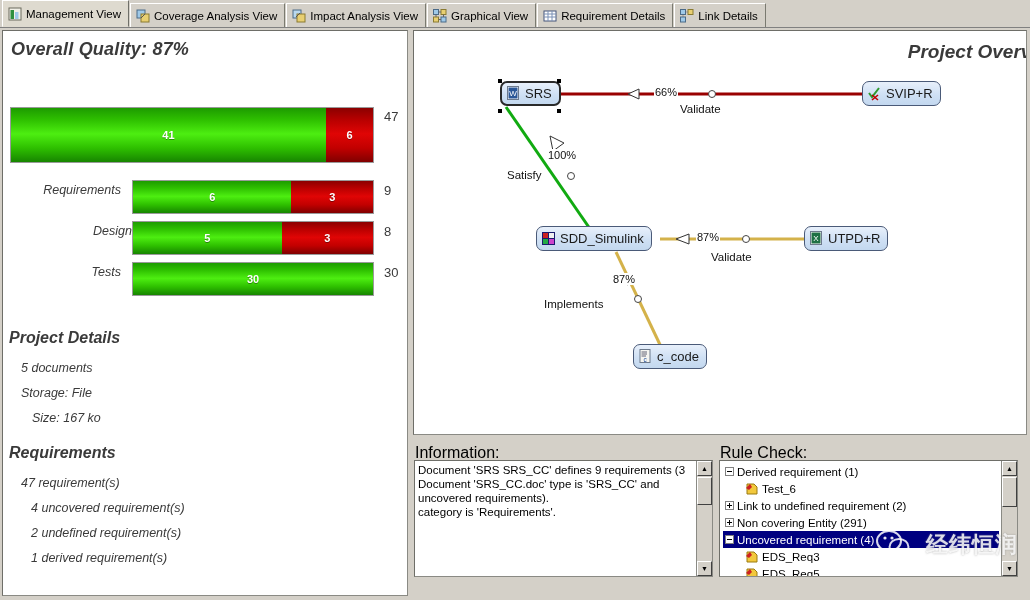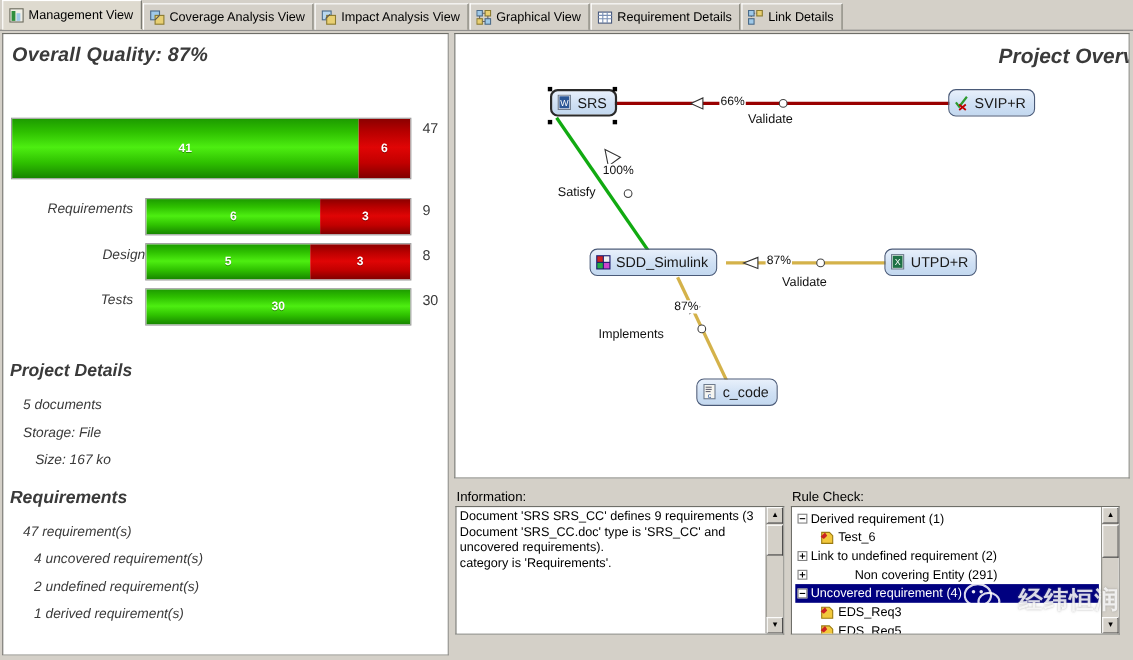--- a/index.html
+++ b/index.html
@@ -164,21 +164,21 @@
     font-size: 11px; color: #111;
     background: #fff;
     padding: 0 1px;
     white-space: nowrap;
     z-index: 6;
   }
 
   
   .panel-cap {
     position: absolute;
-    font-size: 12px; color: #000;
+    font-size: 16px; color: #000;
   }
   .textbox {
     position: absolute;
     background: #ffffff;
     border: 1px solid #8a8a84;
     border-top-color: #6e6e68;
     border-left-color: #6e6e68;
     overflow: hidden;
   }
   .info-text {
@@ -521,21 +521,21 @@
           </svg>
         </span>
         <span>Test_6</span>
       </div>
 
       <div class="tnode" style="padding-left:2px;">
         <span class="expander plus"></span>
         <span>Link to undefined requirement (2)</span>
       </div>
 
-      <div class="tnode" style="padding-left:2px;gap:40px;">
+      <div class="tnode" style="padding-left:2px;">
         <span class="expander plus"></span>
         <span>Non covering Entity (291)</span>
       </div>
 
       <div class="tnode sel" style="padding-left:2px;">
         <span class="expander"></span>
         <span>Uncovered requirement (4)</span>
       </div>
 
       <div class="tnode" style="padding-left:22px;">

